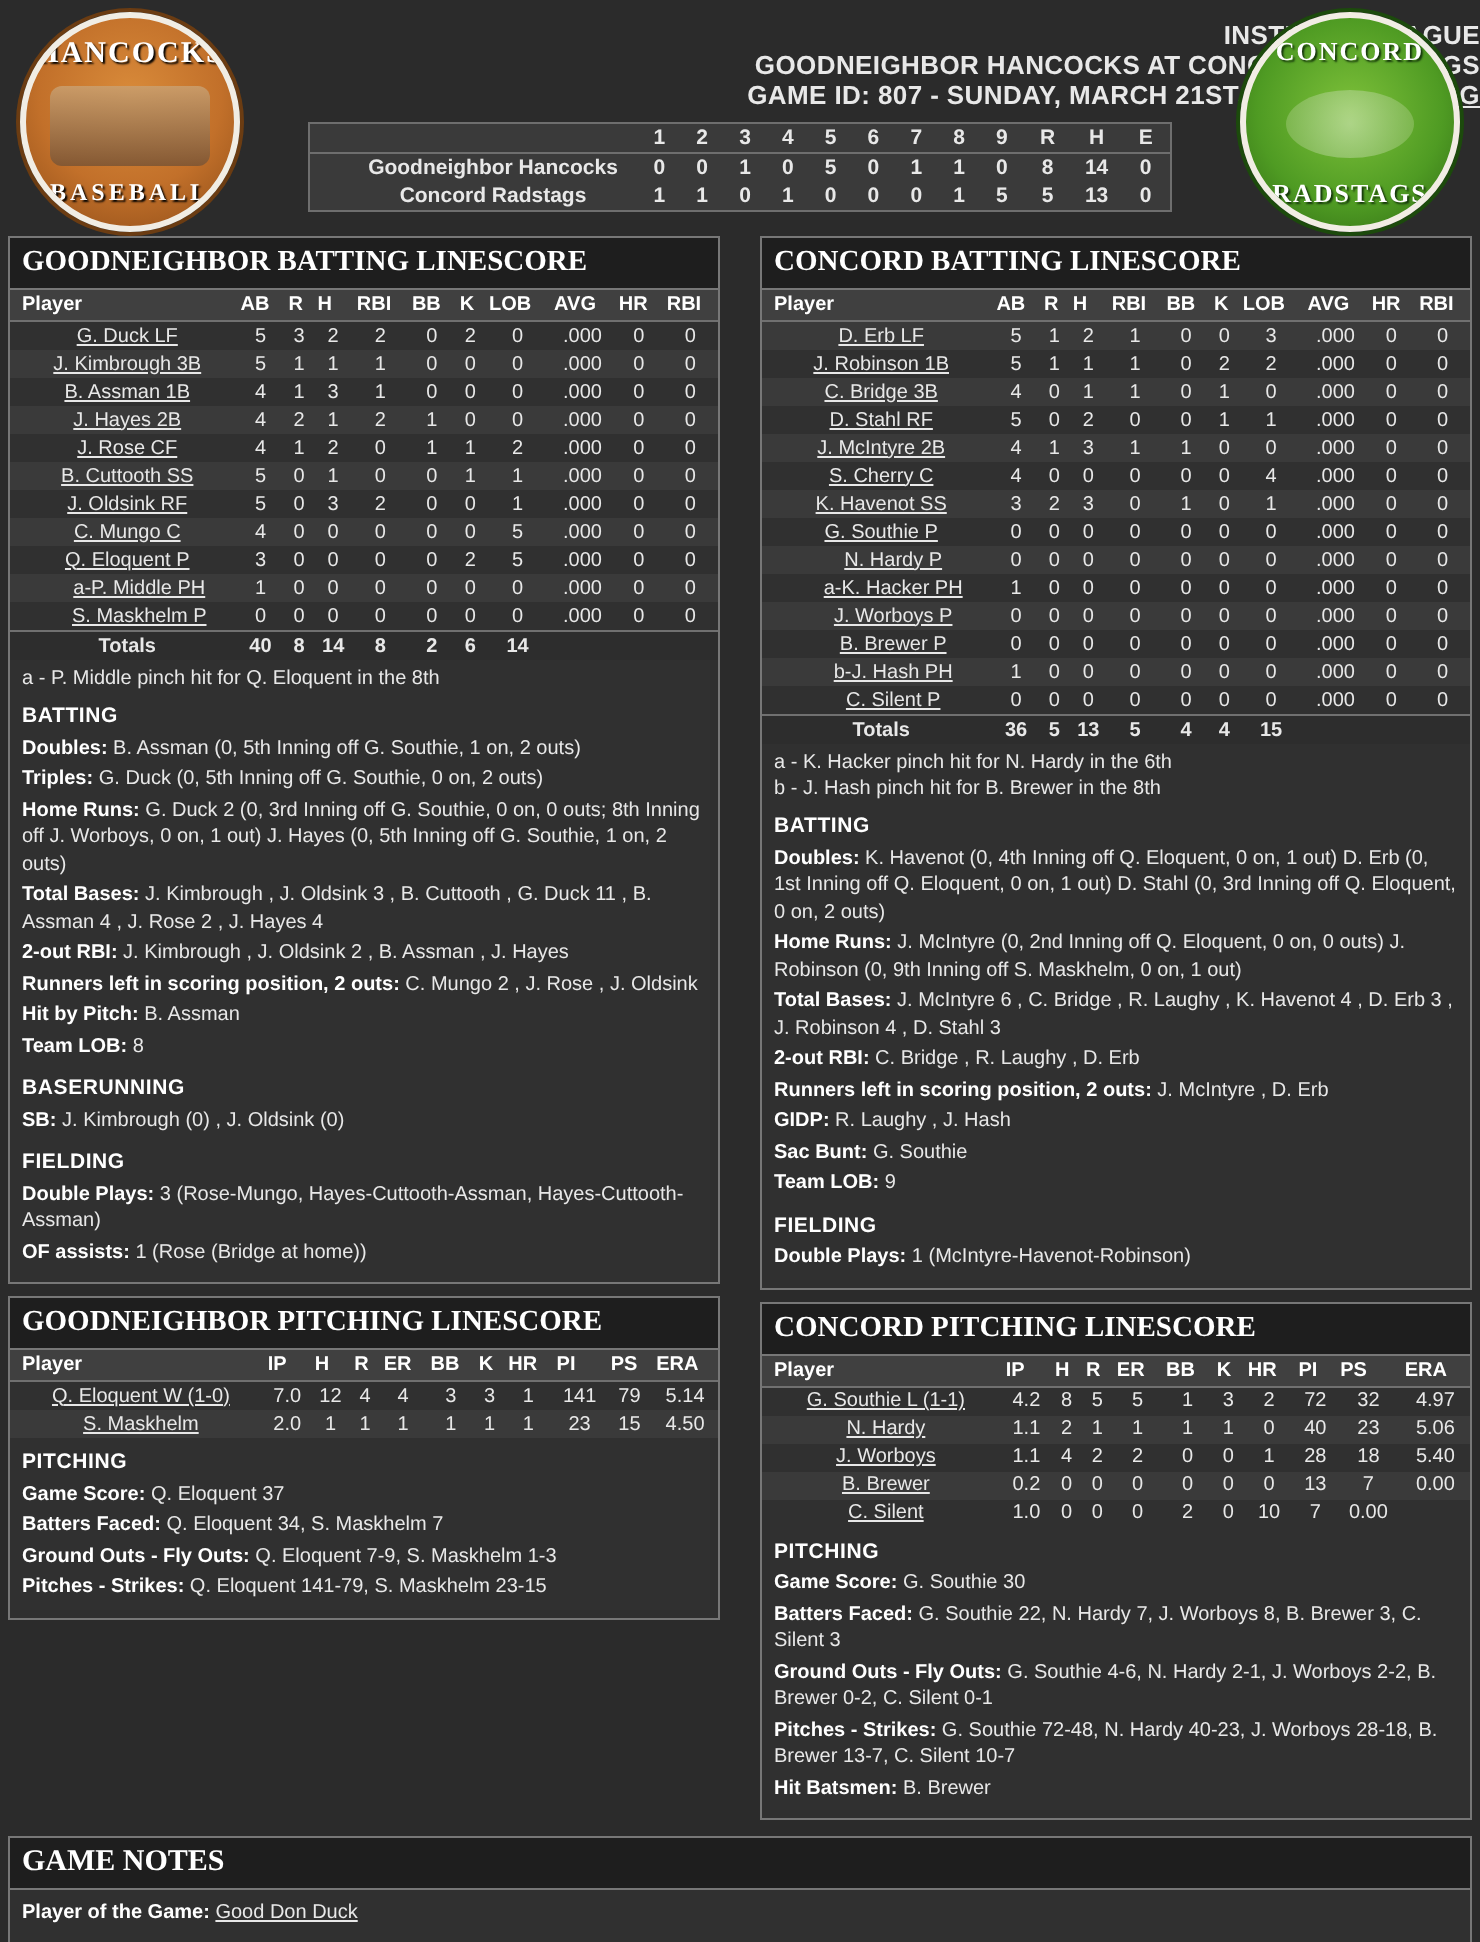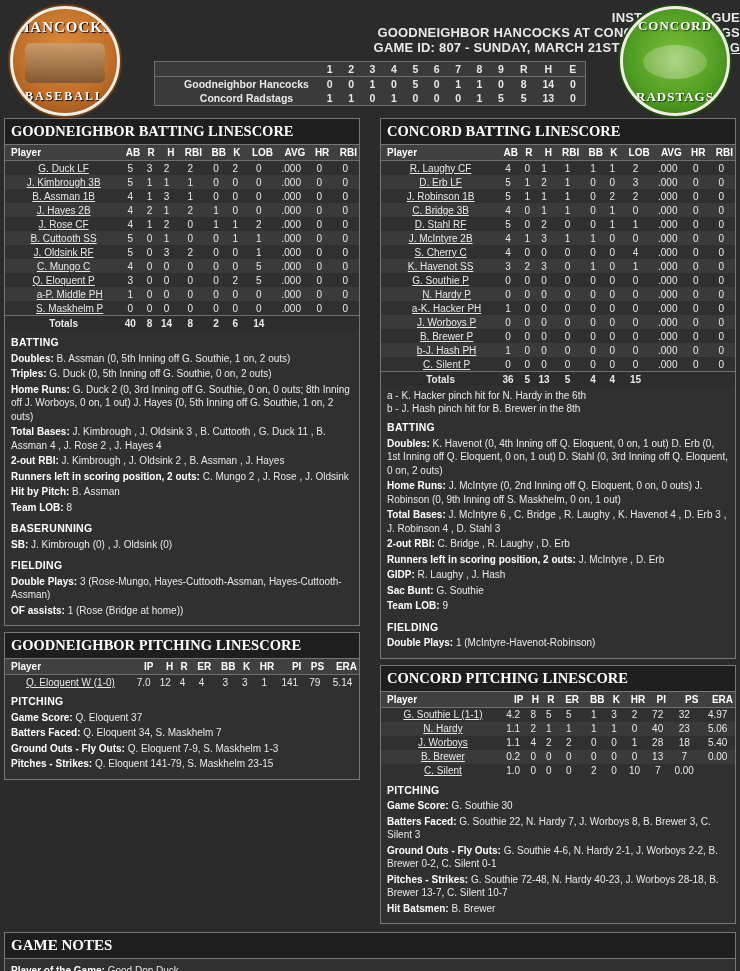--- a/index.html
+++ b/index.html
@@ -92,21 +92,21 @@
   .panel-title{
     background:#1e1e1e;
     font-family:"Liberation Serif", serif;
     font-weight:bold;font-size:14.5px;color:#ffffff;
     padding:4px 6px 4px 6px;border-bottom:1px solid #777;
   }
   .panel-body{padding:0;}
 
   table.stat{width:100%;border-collapse:collapse;font-size:10px;}
   table.stat th{
-    background:#404040;color:#fff;font-weight:bold;text-align:right;
+    background:#404040;color:#fff;font-weight:bold;text-align:left;
     padding:2px 2px;border-bottom:1px solid #707070;
   }
   table.stat th.plr{text-align:left;padding-left:6px;}
   table.stat td{padding:1.5px 2px;text-align:center;}
   table.stat td.plr{text-align:center;padding-left:6px;white-space:nowrap;}
   table.stat tr.alt td{background:#3a3a3a;}
   table.stat tr.tot td{border-top:1px solid #707070;font-weight:bold;background:#2d2d2d;}
   table.stat a{color:#e8e8e8;text-decoration:underline;}
   .sub{padding-left:18px !important;}
 
@@ -375,20 +375,23 @@
                   <td>8</td>
                   <td>2</td>
                   <td>6</td>
                   <td>14</td>
                   <td></td>
                   <td></td>
                   <td></td>
                 </tr>
               </tbody>
             </table>
+          <div class="note" id="away-bat-notes">
+              <div>a - P. Middle pinch hit for Q. Eloquent in the 8th</div>
+            </div>
           <div class="sec" id="away-bat-sec">
               <h4>BATTING</h4>
               <p><b>Doubles:</b> B. Assman (0, 5th Inning off G. Southie, 1 on, 2 outs)</p>
               <p><b>Triples:</b> G. Duck (0, 5th Inning off G. Southie, 0 on, 2 outs)</p>
               <p><b>Home Runs:</b> G. Duck 2 (0, 3rd Inning off G. Southie, 0 on, 0 outs; 8th Inning off J. Worboys, 0 on, 1 out) J. Hayes (0, 5th Inning off G. Southie, 1 on, 2 outs)</p>
               <p><b>Total Bases:</b> J. Kimbrough , J. Oldsink 3 , B. Cuttooth , G. Duck 11 , B. Assman 4 , J. Rose 2 , J. Hayes 4</p>
               <p><b>2-out RBI:</b> J. Kimbrough , J. Oldsink 2 , B. Assman , J. Hayes</p>
               <p><b>Runners left in scoring position, 2 outs:</b> C. Mungo 2 , J. Rose , J. Oldsink</p>
               <p><b>Hit by Pitch:</b> B. Assman</p>
               <p><b>Team LOB:</b> 8</p>
@@ -430,20 +433,33 @@
                   <td>12</td>
                   <td>4</td>
                   <td>4</td>
                   <td>3</td>
                   <td>3</td>
                   <td>1</td>
                   <td>141</td>
                   <td>79</td>
                   <td>5.14</td>
                 </tr>
+                <tr class="alt">
+                  <td class="plr"><a href="#">S. Maskhelm</a></td>
+                  <td>2.0</td>
+                  <td>1</td>
+                  <td>1</td>
+                  <td>1</td>
+                  <td>1</td>
+                  <td>1</td>
+                  <td>1</td>
+                  <td>23</td>
+                  <td>15</td>
+                  <td>4.50</td>
+                </tr>
               </tbody>
             </table>
           <div class="sec" id="away-pit-sec">
               <h4>PITCHING</h4>
               <p><b>Game Score:</b> Q. Eloquent 37</p>
               <p><b>Batters Faced:</b> Q. Eloquent 34, S. Maskhelm 7</p>
               <p><b>Ground Outs - Fly Outs:</b> Q. Eloquent 7-9, S. Maskhelm 1-3</p>
               <p><b>Pitches - Strikes:</b> Q. Eloquent 141-79, S. Maskhelm 23-15</p>
             </div>
           <div class="spacer"></div>
@@ -462,33 +478,20 @@
                   <th class="">AB</th>
                   <th class="">R</th>
                   <th class="">H</th>
                   <th class="">RBI</th>
                   <th class="">BB</th>
                   <th class="">K</th>
                   <th class="">LOB</th>
                   <th class="">AVG</th>
                   <th class="">HR</th>
                   <th class="">RBI</th>
-                </tr>
-                <tr class="">
-                  <td class="plr"><a href="#">R. Laughy CF</a></td>
-                  <td>4</td>
-                  <td>0</td>
-                  <td>1</td>
-                  <td>1</td>
-                  <td>1</td>
-                  <td>1</td>
-                  <td>2</td>
-                  <td>.000</td>
-                  <td>0</td>
-                  <td>0</td>
                 </tr>
                 <tr class="alt">
                   <td class="plr"><a href="#">D. Erb LF</a></td>
                   <td>5</td>
                   <td>1</td>
                   <td>2</td>
                   <td>1</td>
                   <td>0</td>
                   <td>0</td>
                   <td>3</td>

